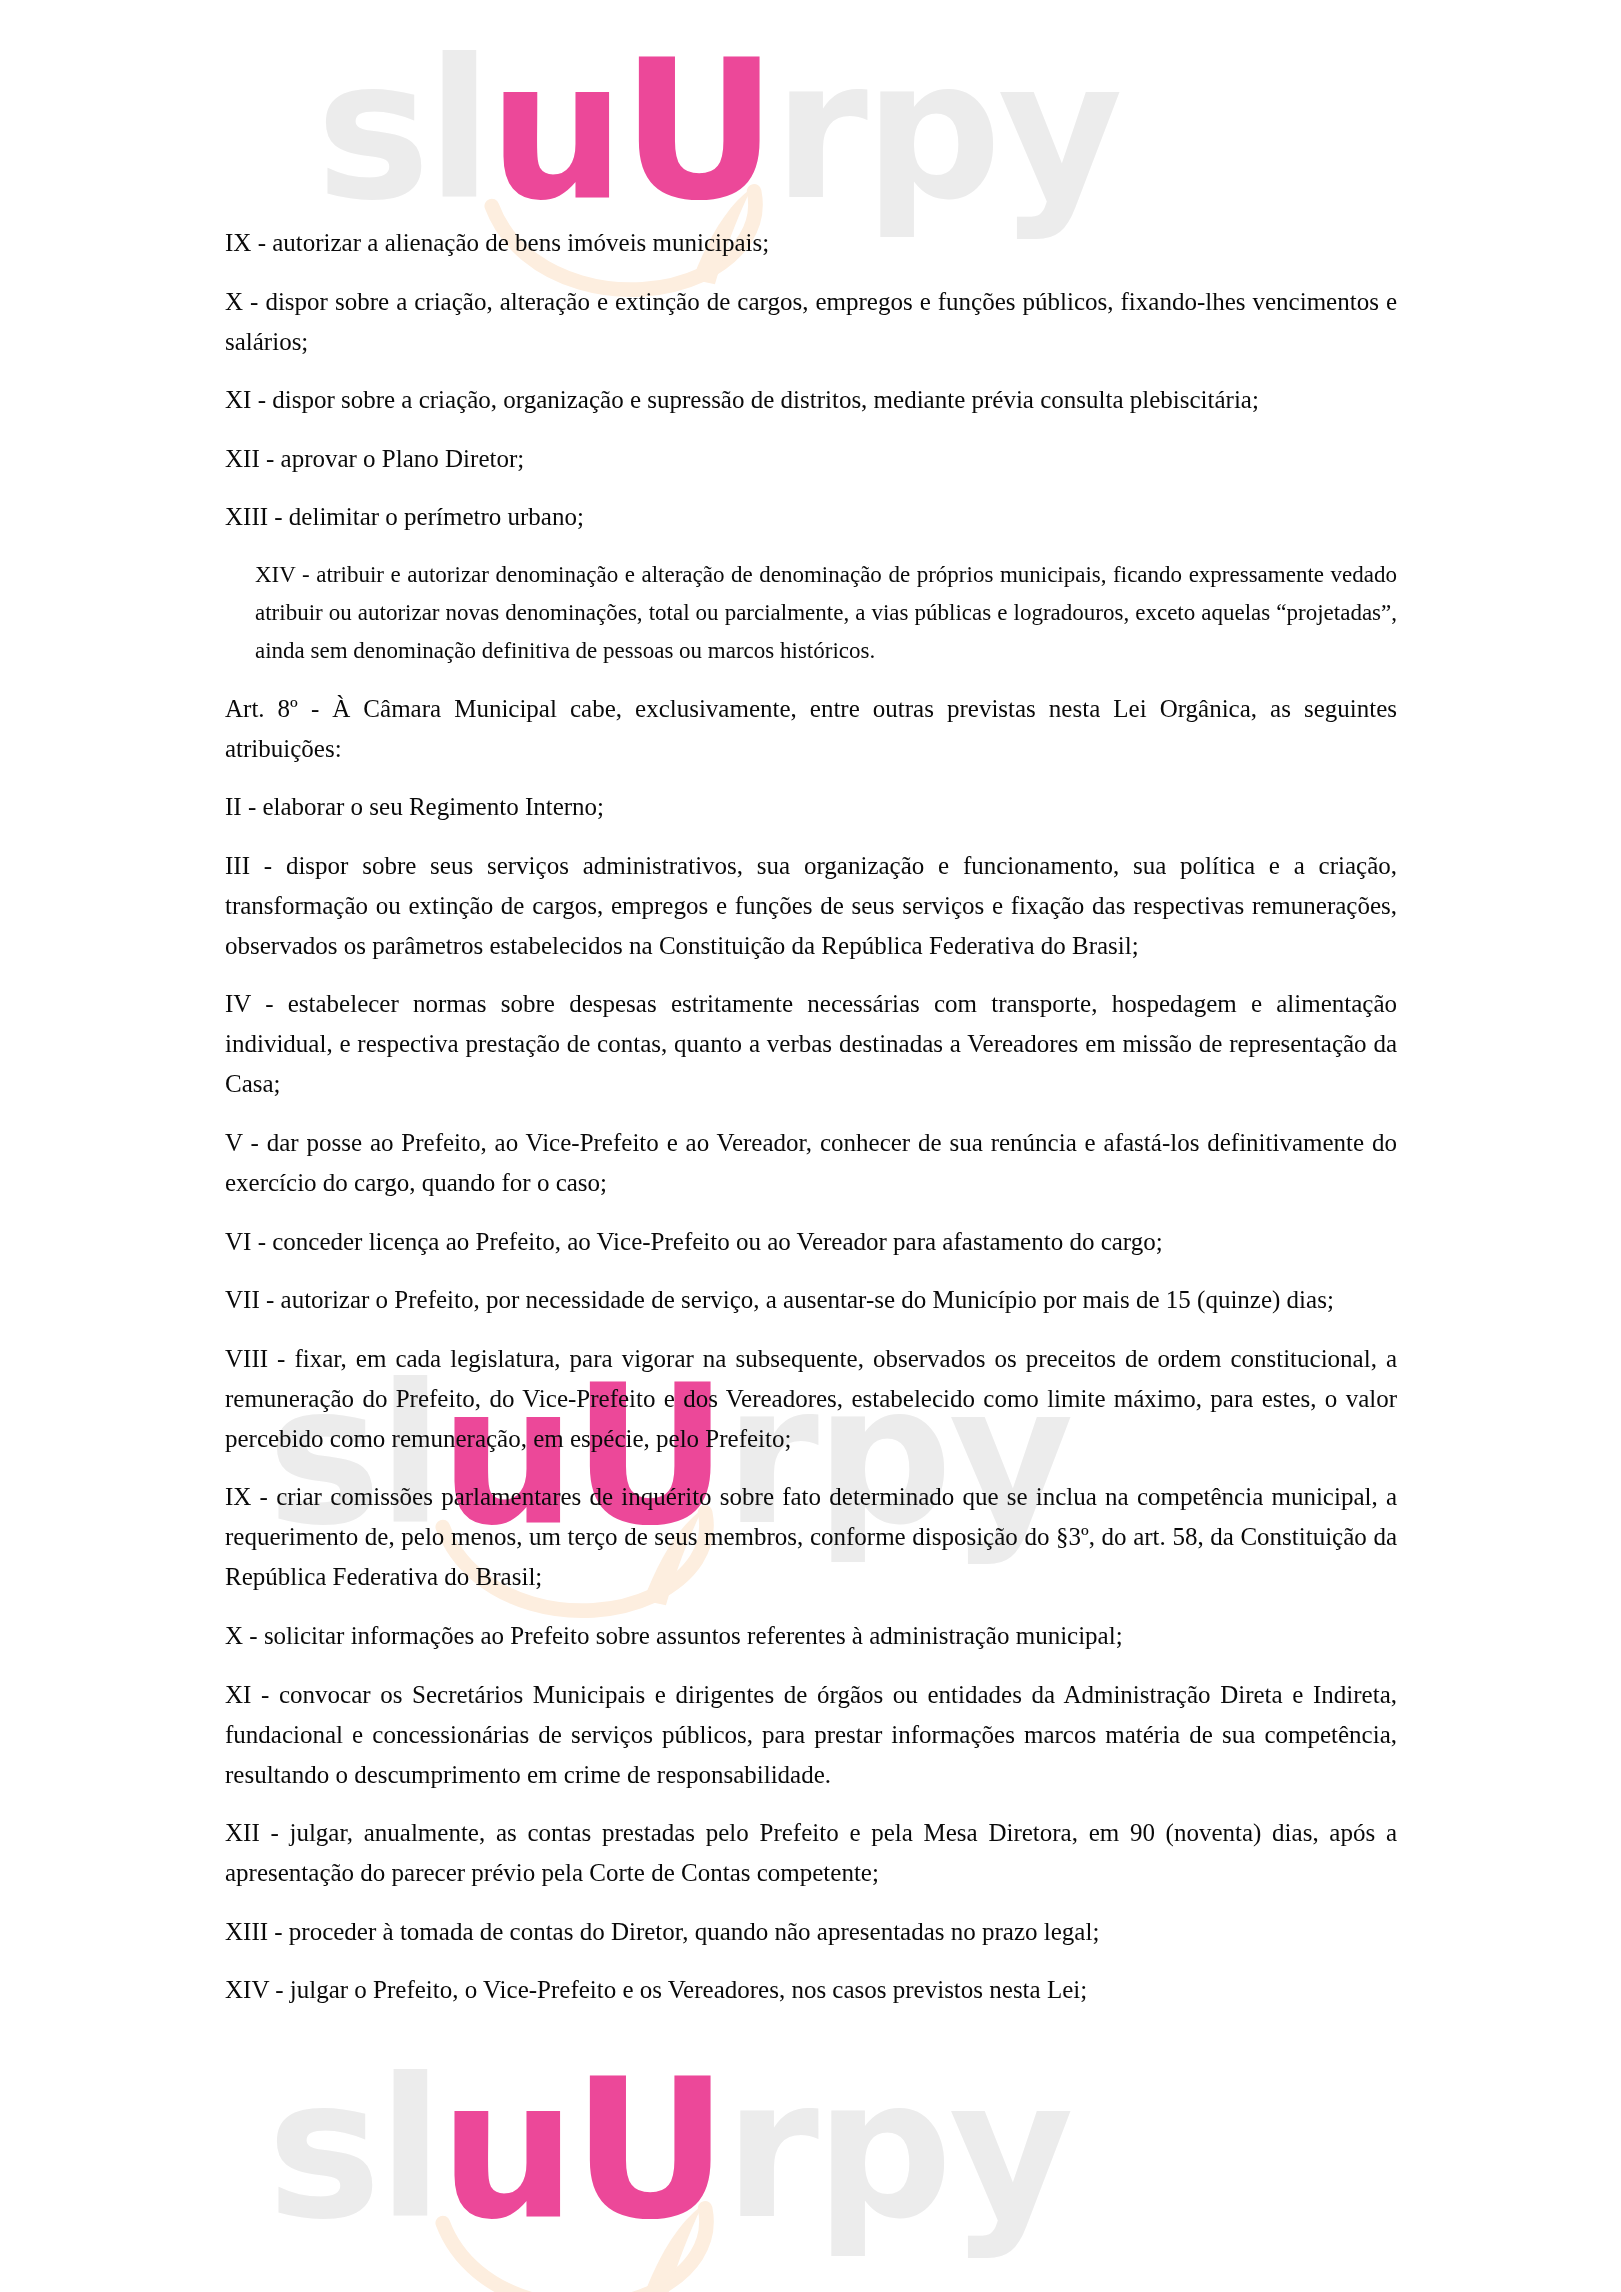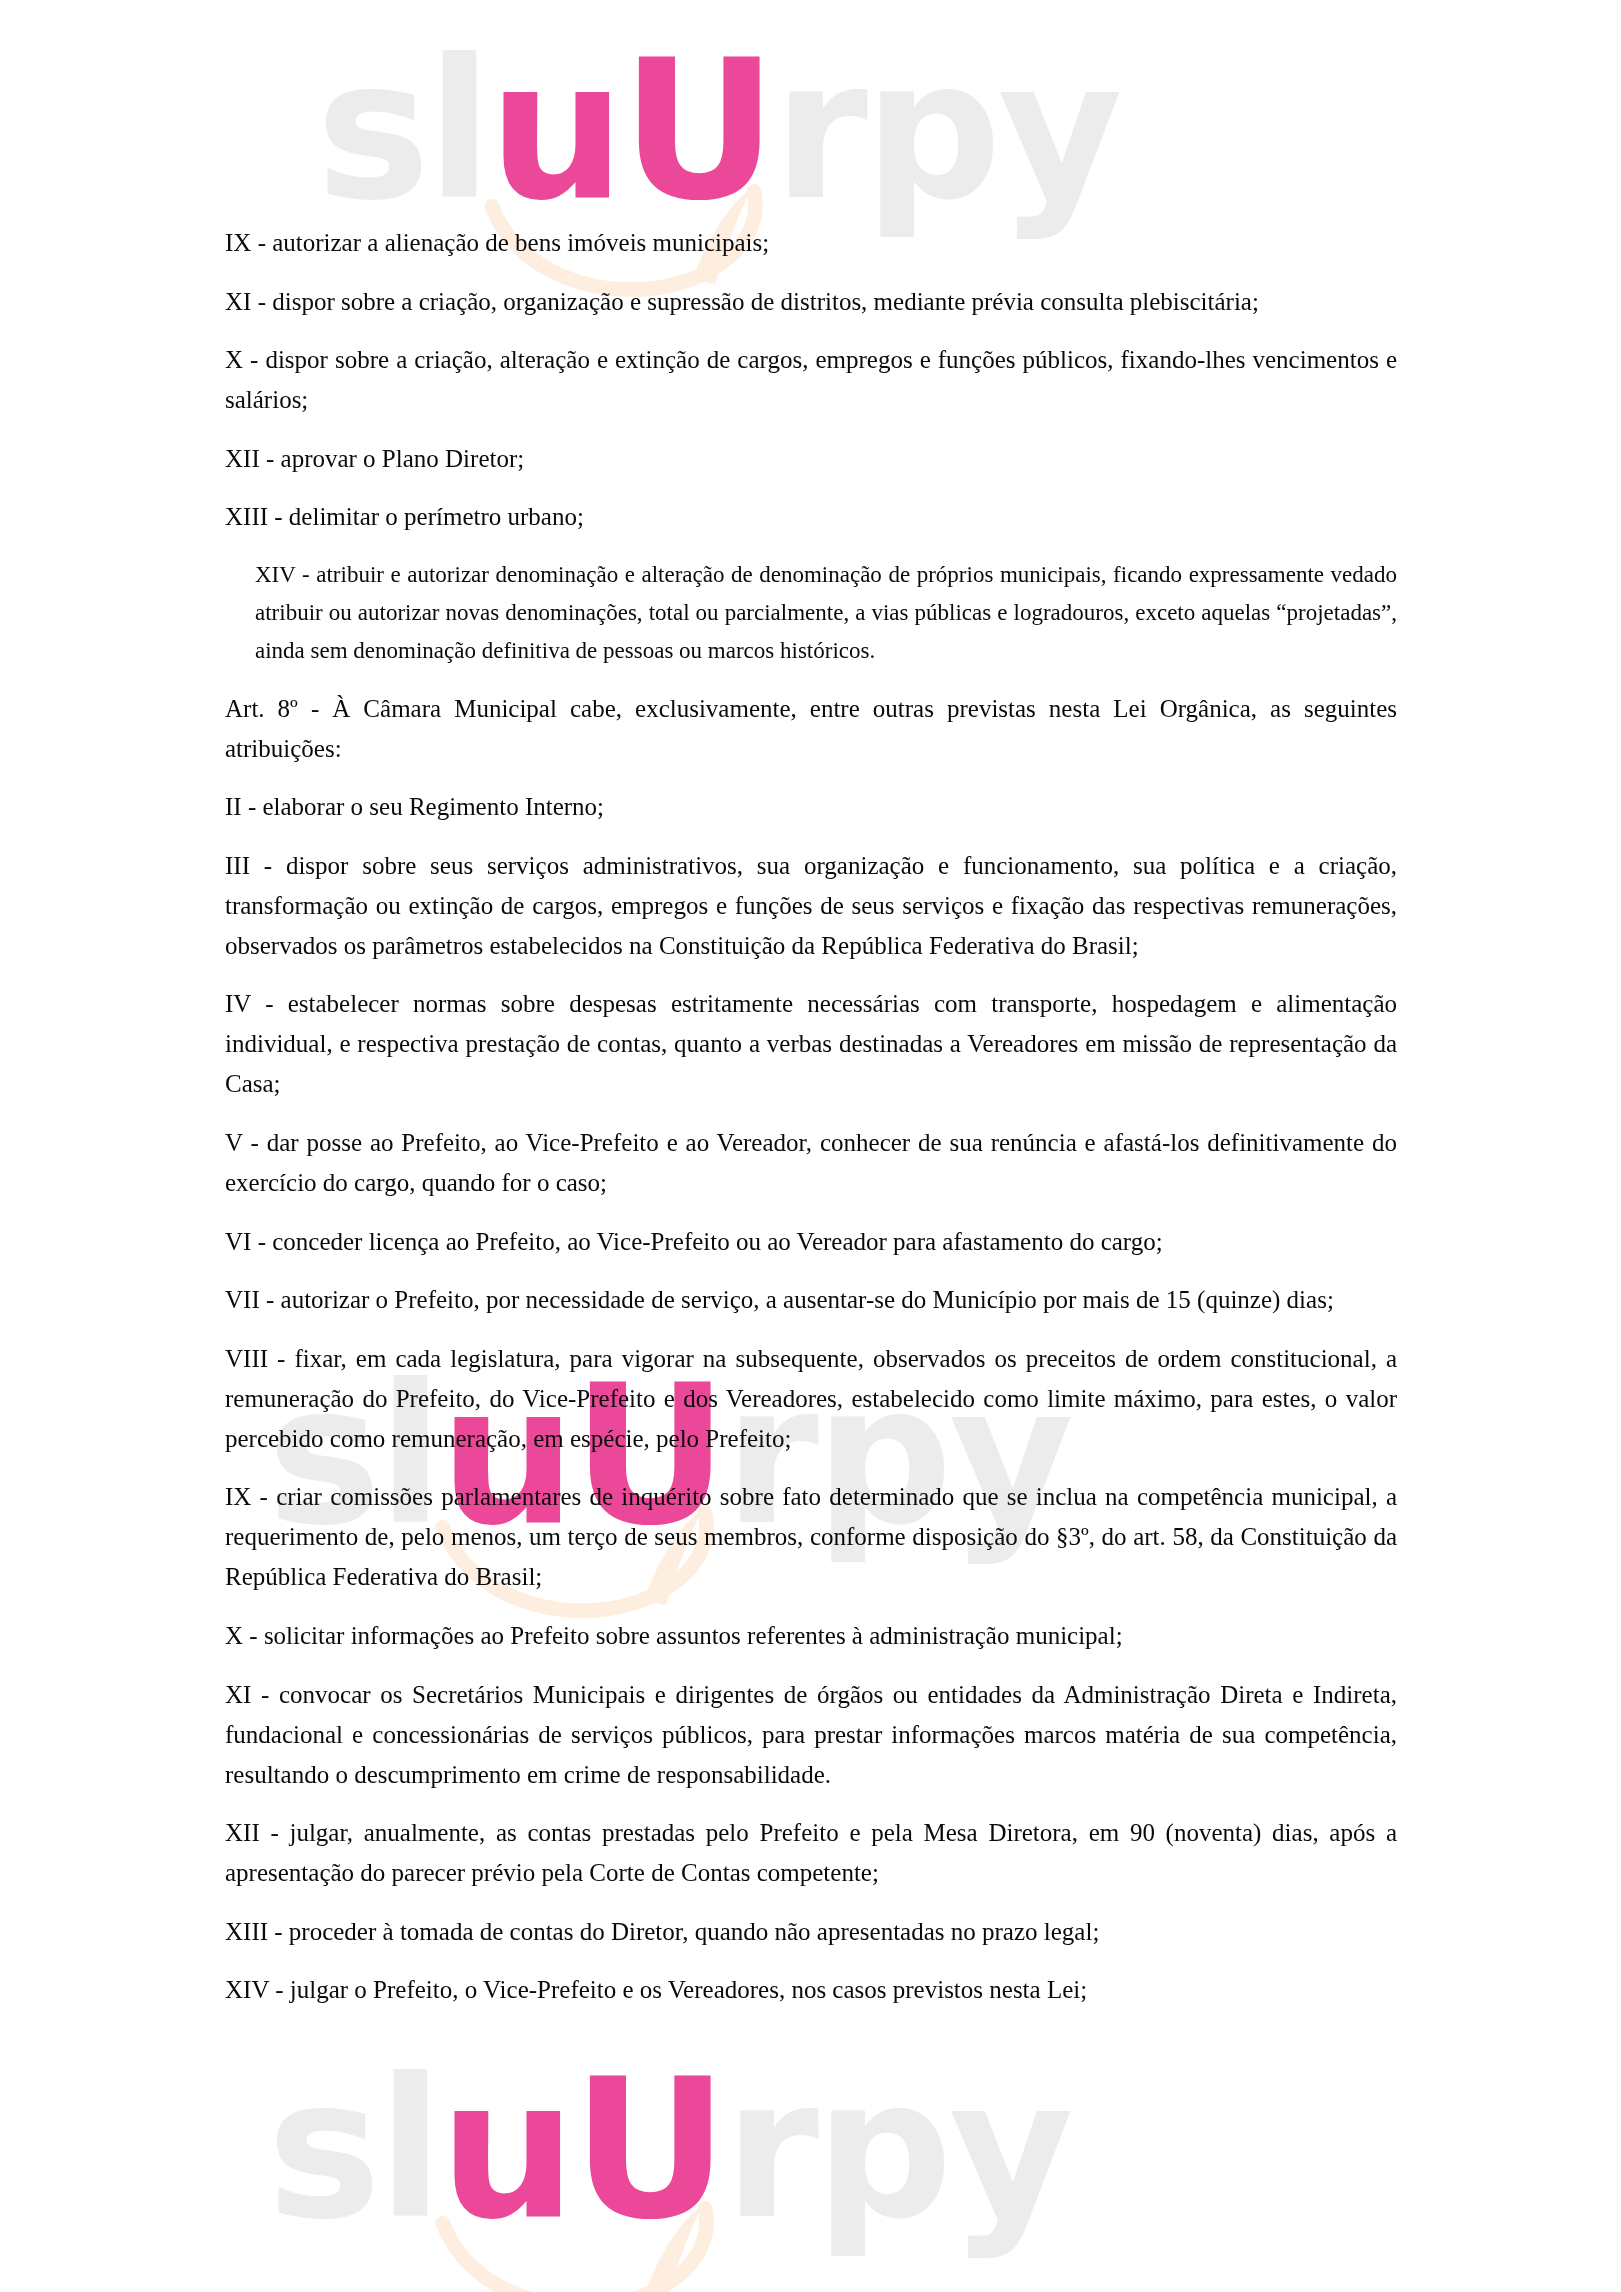--- a/index.html
+++ b/index.html
@@ -106,22 +106,22 @@
   <span class="g">sl</span><span class="o">uU</span><span class="g">rpy</span>
 </div>
 
 <svg class="wm-swirl" id="swirl-bot" width="323" height="167" viewBox="0 0 330 170" aria-hidden="true">
   <path d="M10 60 C 40 140, 150 165, 225 130 C 265 110, 285 80, 278 45" fill="none" stroke="#fdeedf" stroke-width="15" stroke-linecap="round"></path>
   <path d="M215 135 C 230 95, 250 60, 275 42 C 258 78, 246 112, 238 140" fill="#fdeedf"></path>
 </svg>
 
 <div id="document-body">
     <p class="para">IX - autorizar a alienação de bens imóveis municipais;</p>
+    <p class="para">X - dispor sobre a criação, alteração e extinção de cargos, empregos e funções públicos, fixando-lhes vencimentos e salários;</p>
     <p class="para">XI - dispor sobre a criação, organização e supressão de distritos, mediante prévia consulta plebiscitária;</p>
-    <p class="para">X - dispor sobre a criação, alteração e extinção de cargos, empregos e funções públicos, fixando-lhes vencimentos e salários;</p>
     <p class="para">XII - aprovar o Plano Diretor;</p>
     <p class="para">XIII - delimitar o perímetro urbano;</p>
     <p class="para small">XIV - atribuir e autorizar denominação e alteração de denominação de próprios municipais, ficando expressamente vedado atribuir ou autorizar novas denominações, total ou parcialmente, a vias públicas e logradouros, exceto aquelas “projetadas”, ainda sem denominação definitiva de pessoas ou marcos históricos.</p>
     <p class="para">Art. 8º - À Câmara Municipal cabe, exclusivamente, entre outras previstas nesta Lei Orgânica, as seguintes atribuições:</p>
     <p class="para">II - elaborar o seu Regimento Interno;</p>
     <p class="para">III - dispor sobre seus serviços administrativos, sua organização e funcionamento, sua política e a criação, transformação ou extinção de cargos, empregos e funções de seus serviços e fixação das respectivas remunerações, observados os parâmetros estabelecidos na Constituição da República Federativa do Brasil;</p>
     <p class="para">IV - estabelecer normas sobre despesas estritamente necessárias com transporte, hospedagem e alimentação individual, e respectiva prestação de contas, quanto a verbas destinadas a Vereadores em missão de representação da Casa;</p>
     <p class="para">V - dar posse ao Prefeito, ao Vice-Prefeito e ao Vereador, conhecer de sua renúncia e afastá-los definitivamente do exercício do cargo, quando for o caso;</p>
     <p class="para">VI - conceder licença ao Prefeito, ao Vice-Prefeito ou ao Vereador para afastamento do cargo;</p>
     <p class="para">VII - autorizar o Prefeito, por necessidade de serviço, a ausentar-se do Município por mais de 15 (quinze) dias;</p>

